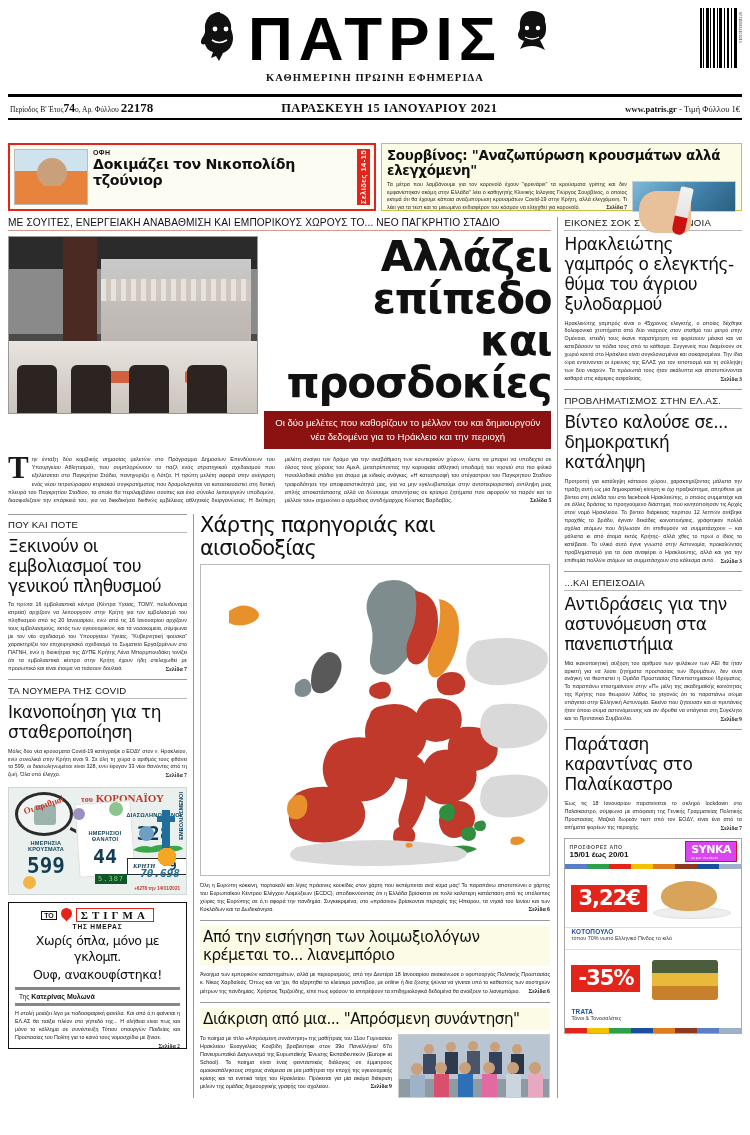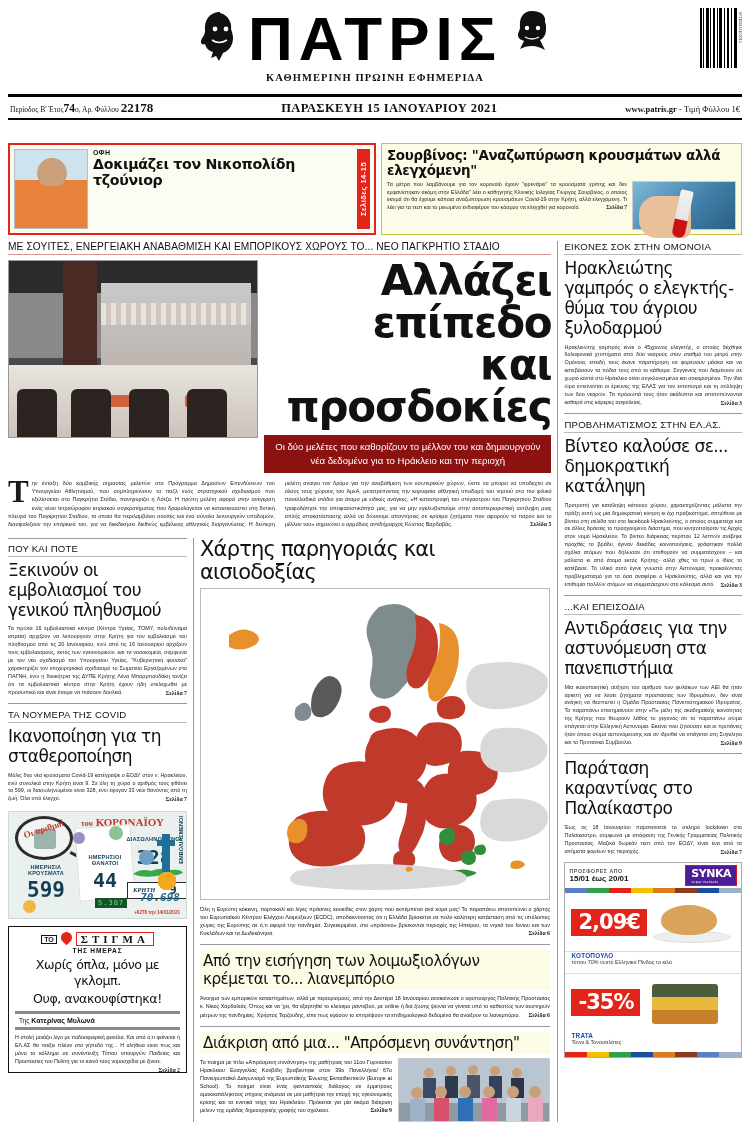--- a/index.html
+++ b/index.html
@@ -45,21 +45,21 @@
   }
   .dateline .left { font-size: 7.5px; }
   .dateline .left b { font-size: 11.5px; font-weight: bold; }
   .dateline .left .issue { font-size: 13px; font-weight: bold; }
   .dateline .center { font-size: 12.5px; font-weight: bold; letter-spacing: .4px;}
   .dateline .right { font-size: 8.5px; }
   .dateline .right b { font-weight: bold; }
   .rule-thick { border-bottom: 2.5px solid #000; margin-bottom: 4px; }
 
   
-  .teasers { display: flex; gap: 5px; height: 92px; margin-top: 23px; }
+  .teasers { display: flex; gap: 5px; height: 68px; margin-top: 23px; }
   .sports-box {
     flex: 0 0 368px; border: 2px solid #e2241a; background: #fdfcf3;
     display: flex; position: relative; padding: 4px;
   }
   .sport-item { display: flex; gap: 5px; flex: 1; align-items: stretch; }
   .sport-photo { width: 74px; border: 1px solid #bbb; position: relative; overflow: hidden; }
   .sp1 { background: linear-gradient(#cfe3ef 0 38%, #e8833d 38% 100%); }
   .sp1::before { content:""; position:absolute; left:22px; top:8px; width:30px; height:30px;
      border-radius:50%; background:#caa07a; }
   .sp1::after { content:""; position:absolute; left:14px; top:36px; width:46px; height:36px;
@@ -216,21 +216,21 @@
   .t2-body { font-size: 5.4px; line-height: 1.5; text-align: justify; margin-top: 4px; }
   .t2-row { display:flex; gap:6px; margin-top: 4px; }
   .t2-photo { width: 152px; height: 64px; border:1px solid #ccc; background: linear-gradient(#c9d5de,#9fb0bd);
      position:relative; overflow:hidden;}
 
   
   .ad { border: 1px solid #aaa; margin-top: 7px; background:#fff; }
   .ad-top { display:flex; align-items:center; justify-content: space-between; padding: 2px 4px; }
   .ad-offers { font-size: 5.2px; letter-spacing: .6px; color:#555; font-weight:bold;}
   .ad-dates { font-size: 8px; font-weight: bold; }
-  .ad-logo { background:#4c1d95; color:#fff; font-weight:bold; font-size: 11px; padding: 1px 5px;
+  .ad-logo { background:#d946ef; color:#fff; font-weight:bold; font-size: 11px; padding: 1px 5px;
      border:1px solid #d11; font-family:"DejaVu Sans", sans-serif; letter-spacing:-.5px;}
   .ad-logo small { display:block; font-size: 3.2px; letter-spacing: .3px; font-weight: normal;}
   .ad-stripe { height: 5px; display:flex; }
   .ad-stripe i { flex:1; }
   .ad-item { display:flex; align-items:center; gap: 6px; padding: 6px 6px; border-bottom: 1px solid #ddd; }
   .ad-price { background:#e2241a; color:#fff; font-weight:bold; font-size: 21px; padding: 3px 7px;
      font-family:"DejaVu Sans", sans-serif; letter-spacing:-1px; line-height:1;}
   .ad-name { font-size: 6.4px; font-weight:bold; color:#1a4fa0; letter-spacing:.2px;}
   .ad-desc { font-size: 5.4px; color:#333; line-height:1.35; }
   .ad-pic { width: 78px; height: 46px; position: relative; }
@@ -619,21 +619,21 @@
             <i style="background:#2fa04a"></i>
             <i style="background:#e2241a"></i>
           <i style="background:#f2c200"></i>
             <i style="background:#e07a1f"></i>
             <i style="background:#8b3a1f"></i>
           <i style="background:#1a4fa0"></i>
             <i style="background:#9fb0c9"></i>
         </div>
 
         <div class="ad-item">
-          <div class="ad-price">2,09€</div>
+          <div class="ad-price">3,22€</div>
           <div class="ad-pic">
             <div class="plate"></div>
             <div class="chicken"></div>
           </div>
         </div>
         <div style="padding:0 6px 6px">
           <div class="ad-name">ΚΟΤΟΠΟΥΛΟ</div>
           <div class="ad-desc">τύπου 70% νωπό Ελληνικό Πίνδος το κιλό</div>
         </div>
 

